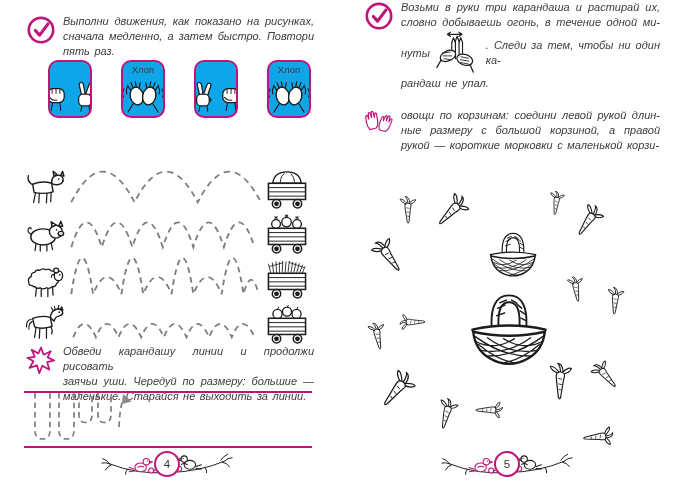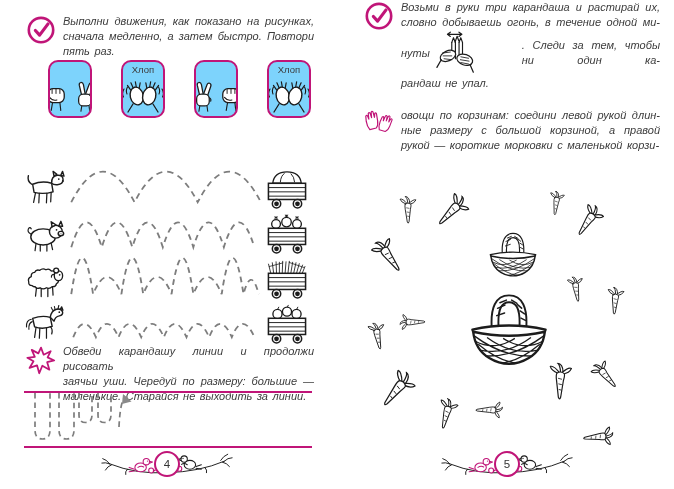--- a/index.html
+++ b/index.html
@@ -18,21 +18,21 @@
   #left-page{left:22px;width:292px;}
   #right-page{left:360px;width:300px;}
 
   .ex{position:absolute;left:0;right:0;display:flex;gap:7px;padding-left:4px;align-items:flex-start;}
   .ex-icon{flex:0 0 auto;margin-top:1px;}
   .ex-text{flex:1;font-size:11px;line-height:15px;word-spacing:1.5px;color:var(--text);font-style:italic;}
   .tline{text-align:justify;text-align-last:justify;}
   .ex-text > .tline:last-child{text-align-last:auto;}
 
   .cards{position:absolute;top:60px;left:4px;width:285px;height:58px;display:flex;gap:7px;}
-  .card{flex:1;border:2px solid var(--accent);border-radius:10px;background:#7dd3fc;
+  .card{flex:1;border:2px solid var(--accent);border-radius:10px;background:#0ea5e9;
         display:flex;flex-direction:column;align-items:center;justify-content:flex-end;overflow:hidden;margin-left:22px;}
   .card-label{font-size:9.5px;line-height:11px;margin-top:2px;color:var(--text);min-height:11px;}
   .card-hands{flex:1;display:flex;align-items:flex-end;justify-content:center;gap:2px;padding-bottom:3px;}
 
   .rows{position:absolute;top:164px;left:2px;right:4px;}
   .trace-row{display:flex;align-items:flex-end;height:45px;}
   .trace-row .animal{flex:0 0 auto;margin-bottom:1px;}
   .trace-row .tracepath{flex:1;margin:0 2px 1px 2px;min-width:0;}
   .trace-row .cartsvg{flex:0 0 auto;}
 
@@ -40,21 +40,21 @@
         border-top:2px solid var(--accent);border-bottom:2px solid var(--accent);}
 
   .footer{position:absolute;top:448px;height:36px;width:132px;}
   .footer svg.branch{position:absolute;left:0;top:0;}
   .pagenum{position:absolute;left:53px;top:3px;width:26px;height:26px;border:2.5px solid var(--accent);
            border-radius:50%;background:#fff;display:flex;align-items:center;justify-content:center;
            font-size:11.5px;color:#333;}
 
   .inline-row{display:flex;align-items:center;gap:5px;min-height:46px;}
   .inline-word{flex:0 0 auto;}
-  .inline-rest{flex:1;text-align:justify;text-align-last:justify;margin-left:36px;}
+  .inline-rest{flex:1;text-align:justify;text-align-last:justify;}
 
   .field{position:absolute;top:190px;left:0;width:300px;height:262px;}
   .sprout{position:absolute;}
 </style>
 </head>
 <body>
 
 <svg width="0" height="0" style="position:absolute" aria-hidden="true">
 <defs>
   <symbol id="i-check" viewBox="0 0 32 32">

